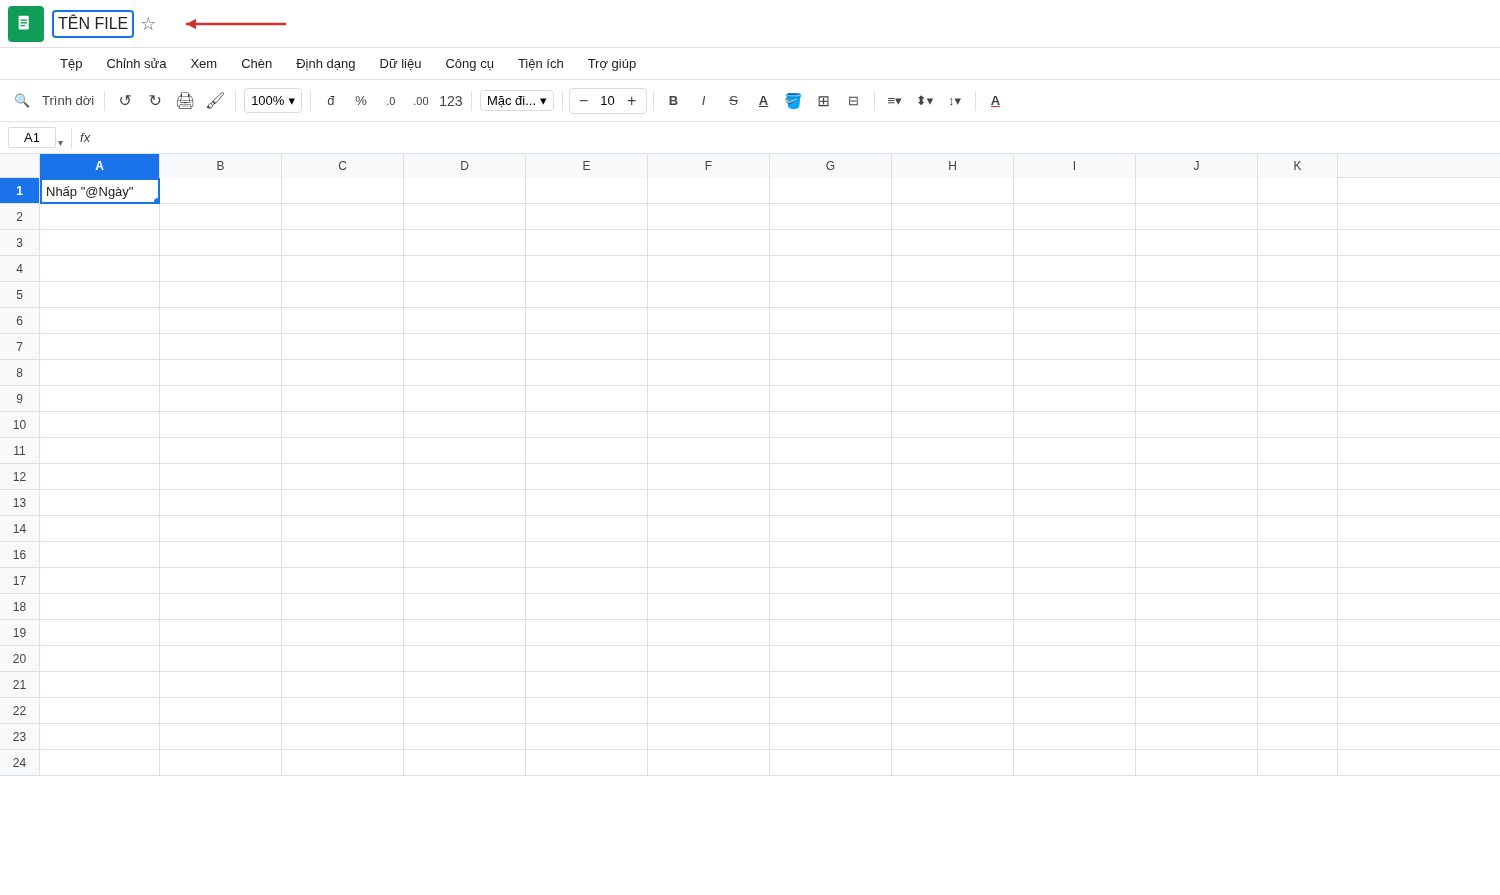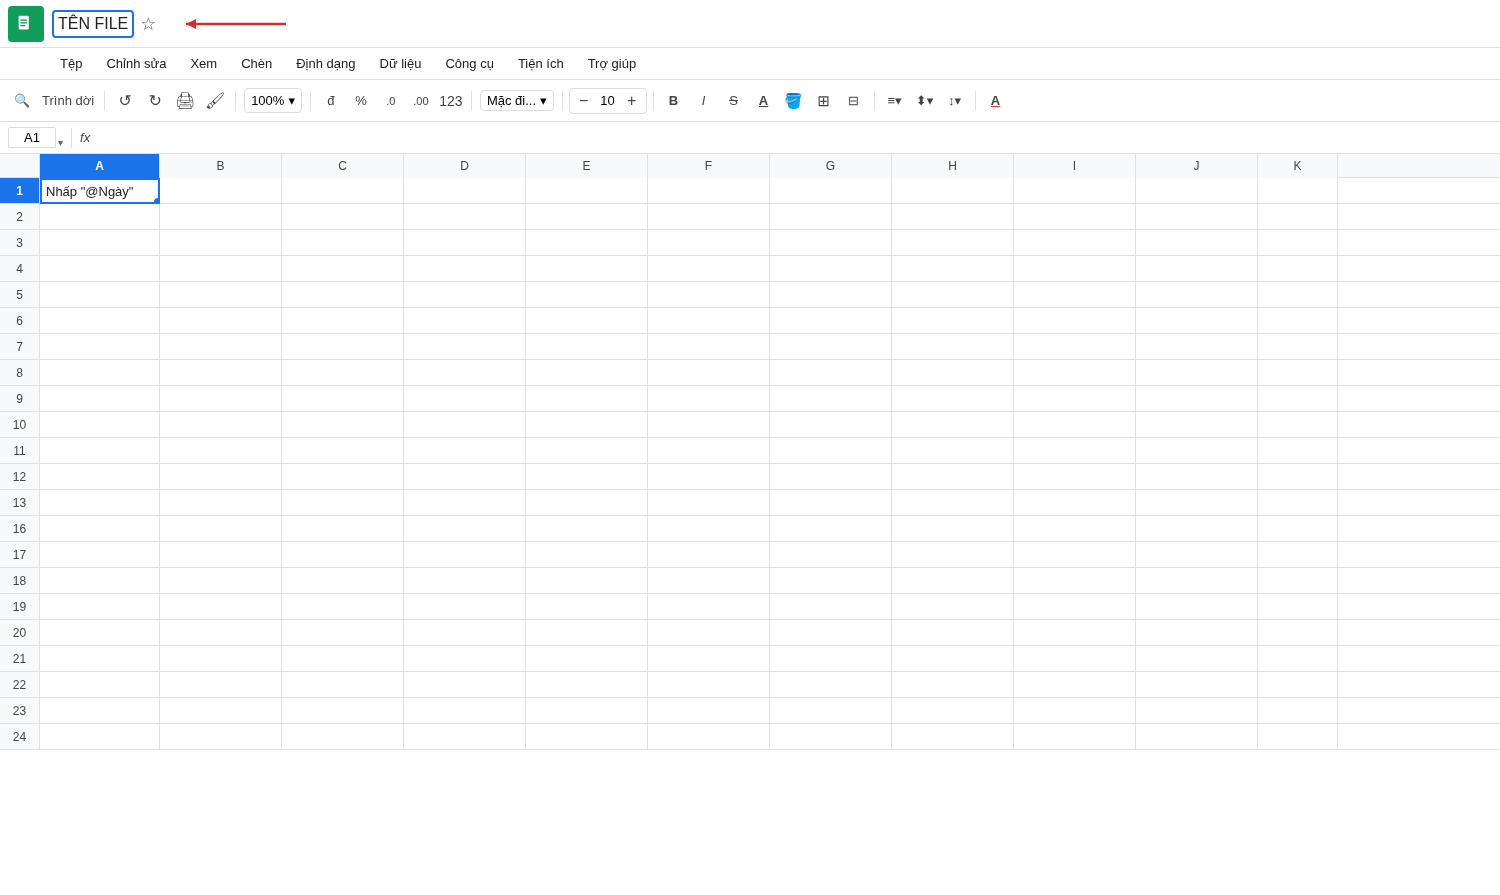--- a/index.html
+++ b/index.html
@@ -555,20 +555,34 @@
         <div class="cell cw-d"></div>
         <div class="cell cw-e"></div>
         <div class="cell cw-f"></div>
         <div class="cell cw-g"></div>
         <div class="cell cw-h"></div>
         <div class="cell cw-i"></div>
         <div class="cell cw-j"></div>
         <div class="cell cw-k"></div>
       </div>
       <div class="grid-row">
+        <div class="row-num">14</div>
+        <div class="cell cw-a"></div>
+        <div class="cell cw-b"></div>
+        <div class="cell cw-c"></div>
+        <div class="cell cw-d"></div>
+        <div class="cell cw-e"></div>
+        <div class="cell cw-f"></div>
+        <div class="cell cw-g"></div>
+        <div class="cell cw-h"></div>
+        <div class="cell cw-i"></div>
+        <div class="cell cw-j"></div>
+        <div class="cell cw-k"></div>
+      </div>
+      <div class="grid-row">
         <div class="row-num">16</div>
         <div class="cell cw-a"></div>
         <div class="cell cw-b"></div>
         <div class="cell cw-c"></div>
         <div class="cell cw-d"></div>
         <div class="cell cw-e"></div>
         <div class="cell cw-f"></div>
         <div class="cell cw-g"></div>
         <div class="cell cw-h"></div>
         <div class="cell cw-i"></div>

